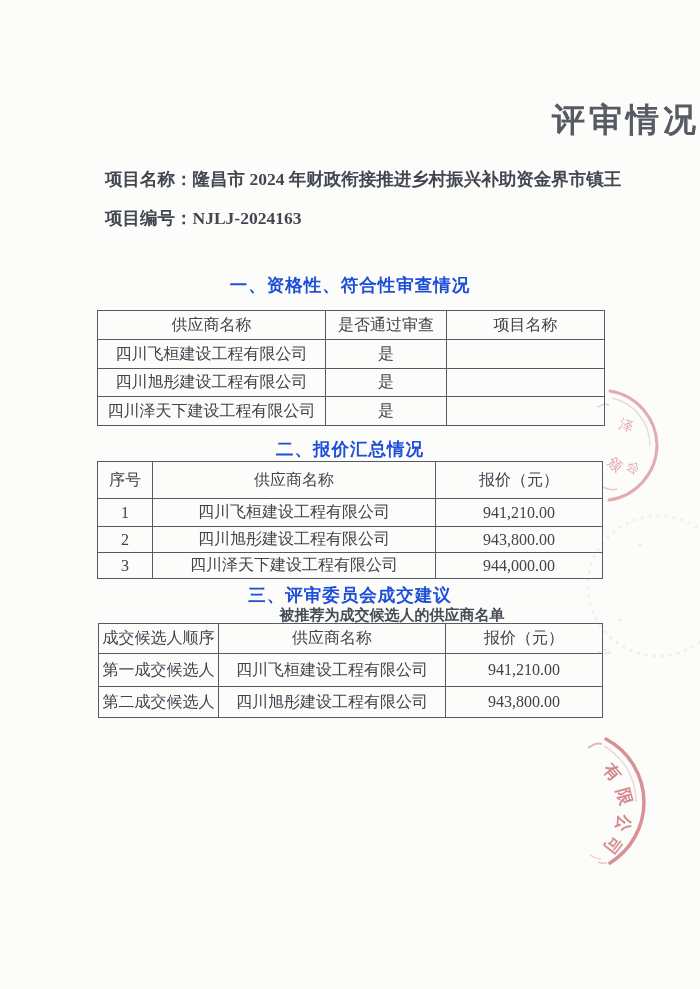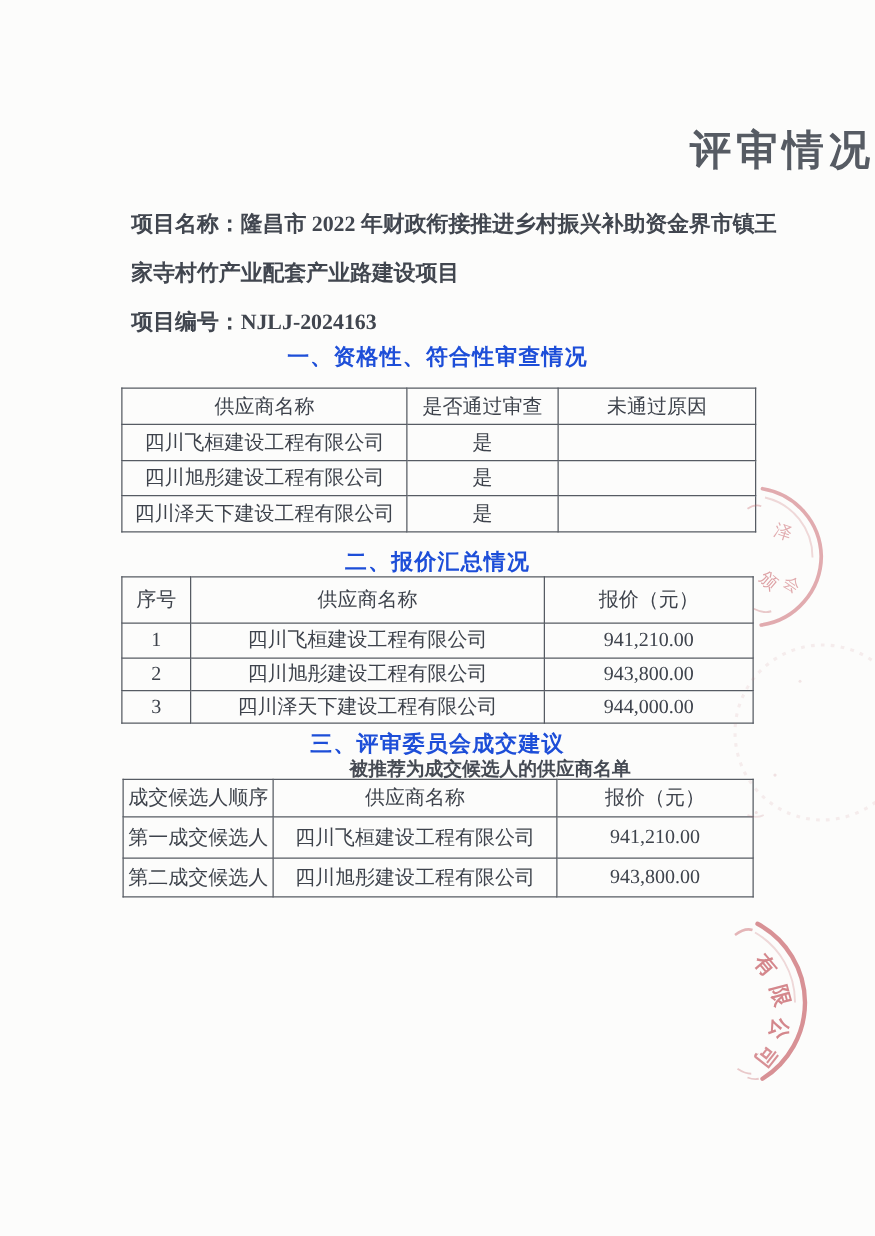--- a/index.html
+++ b/index.html
@@ -41,38 +41,37 @@
   .stamp-layer{position:absolute;inset:0;pointer-events:none;}
 </style>
 </head>
 <body>
 
 <div id="page">
 
   <div class="doc-title">评审情况</div>
 
   <div class="meta">
-    <div class="line"><span>项目名称：</span><span>隆昌市 2022 年财政衔接推进乡村振兴补助资金界市镇王</span></div>
-    <div class="line">家寺村竹产业配套产业路建设项目</div>
+    <div class="line"><span>项目名称：</span><span>隆昌市 2024 年财政衔接推进乡村振兴补助资金界市镇王</span></div>
     <div class="line"><span>项目编号：</span><span>NJLJ-2024163</span></div>
   </div>
 
   <div class="sec-heading" style="top:273px;">一、资格性、符合性审查情况</div>
 
   <table class="t" style="left:97px;top:310px;width:507px;">
     <colgroup>
         <col style="width:228px">
         <col style="width:121px">
         <col style="width:158px">
       </colgroup>
     <tbody>
       <tr style="height:29px">
         <td>供应商名称</td>
         <td>是否通过审查</td>
-        <td>未通过原因</td>
+        <td>项目名称</td>
       </tr>
       <tr style="height:29px">
         <td>四川飞桓建设工程有限公司</td>
         <td>是</td>
         <td></td>
       </tr>
       <tr style="height:28px">
         <td>四川旭彤建设工程有限公司</td>
         <td>是</td>
         <td></td>

